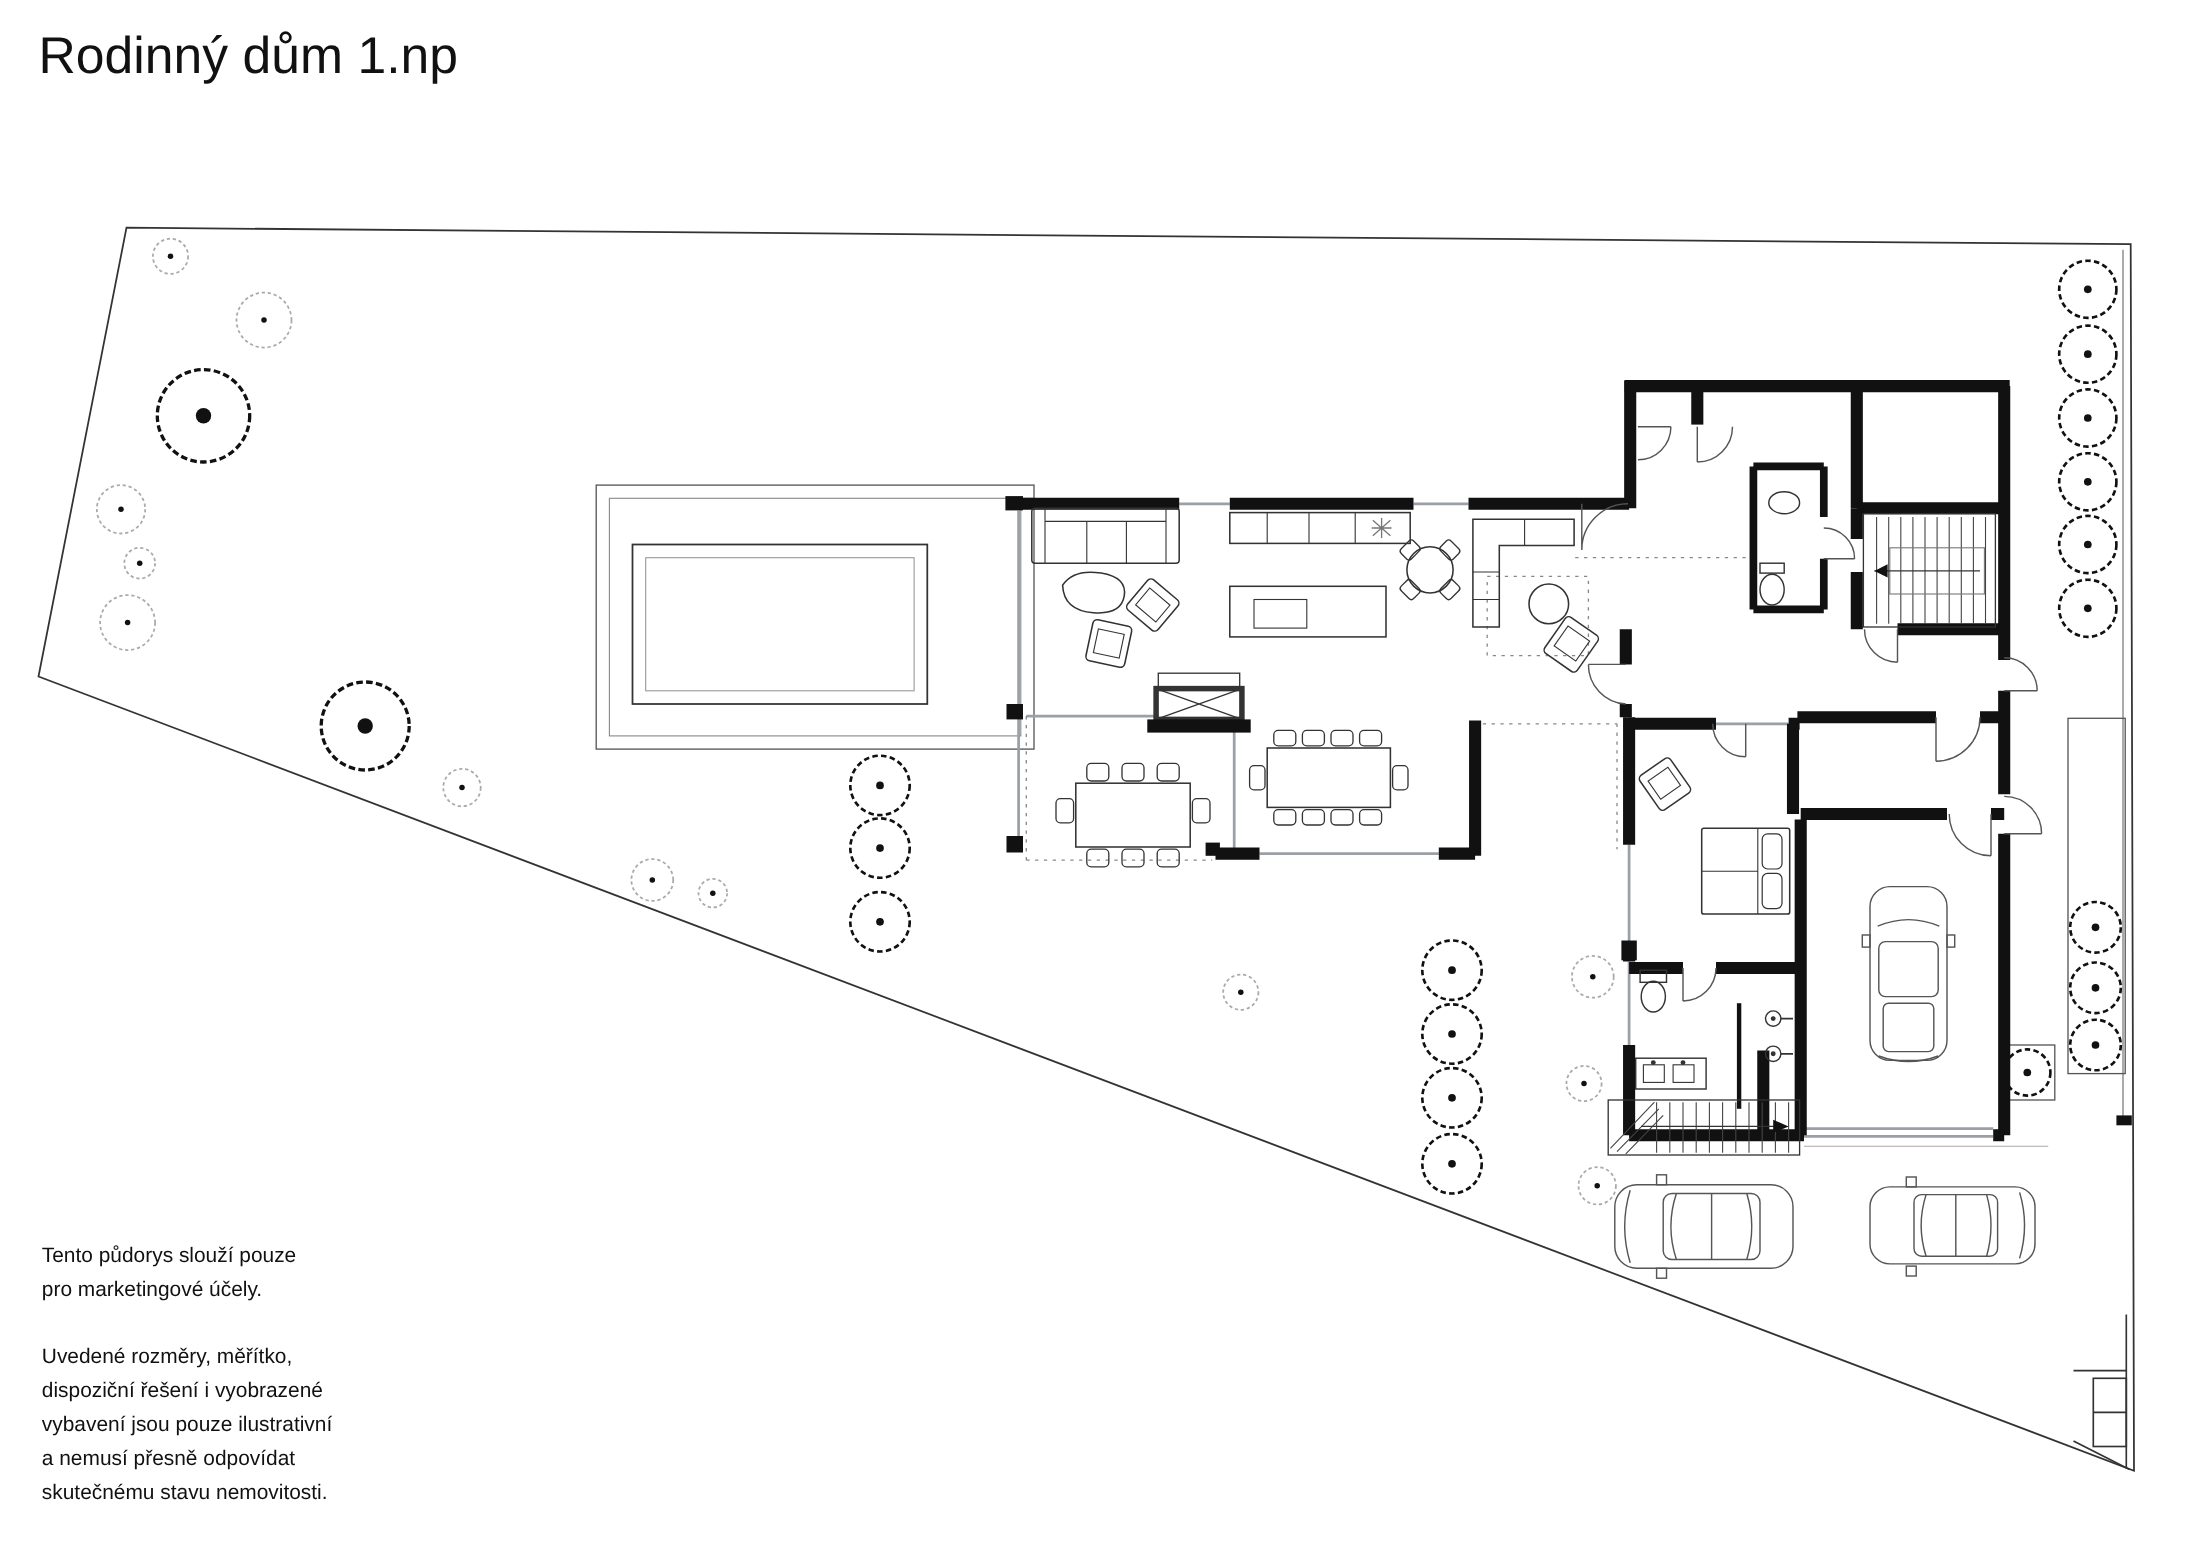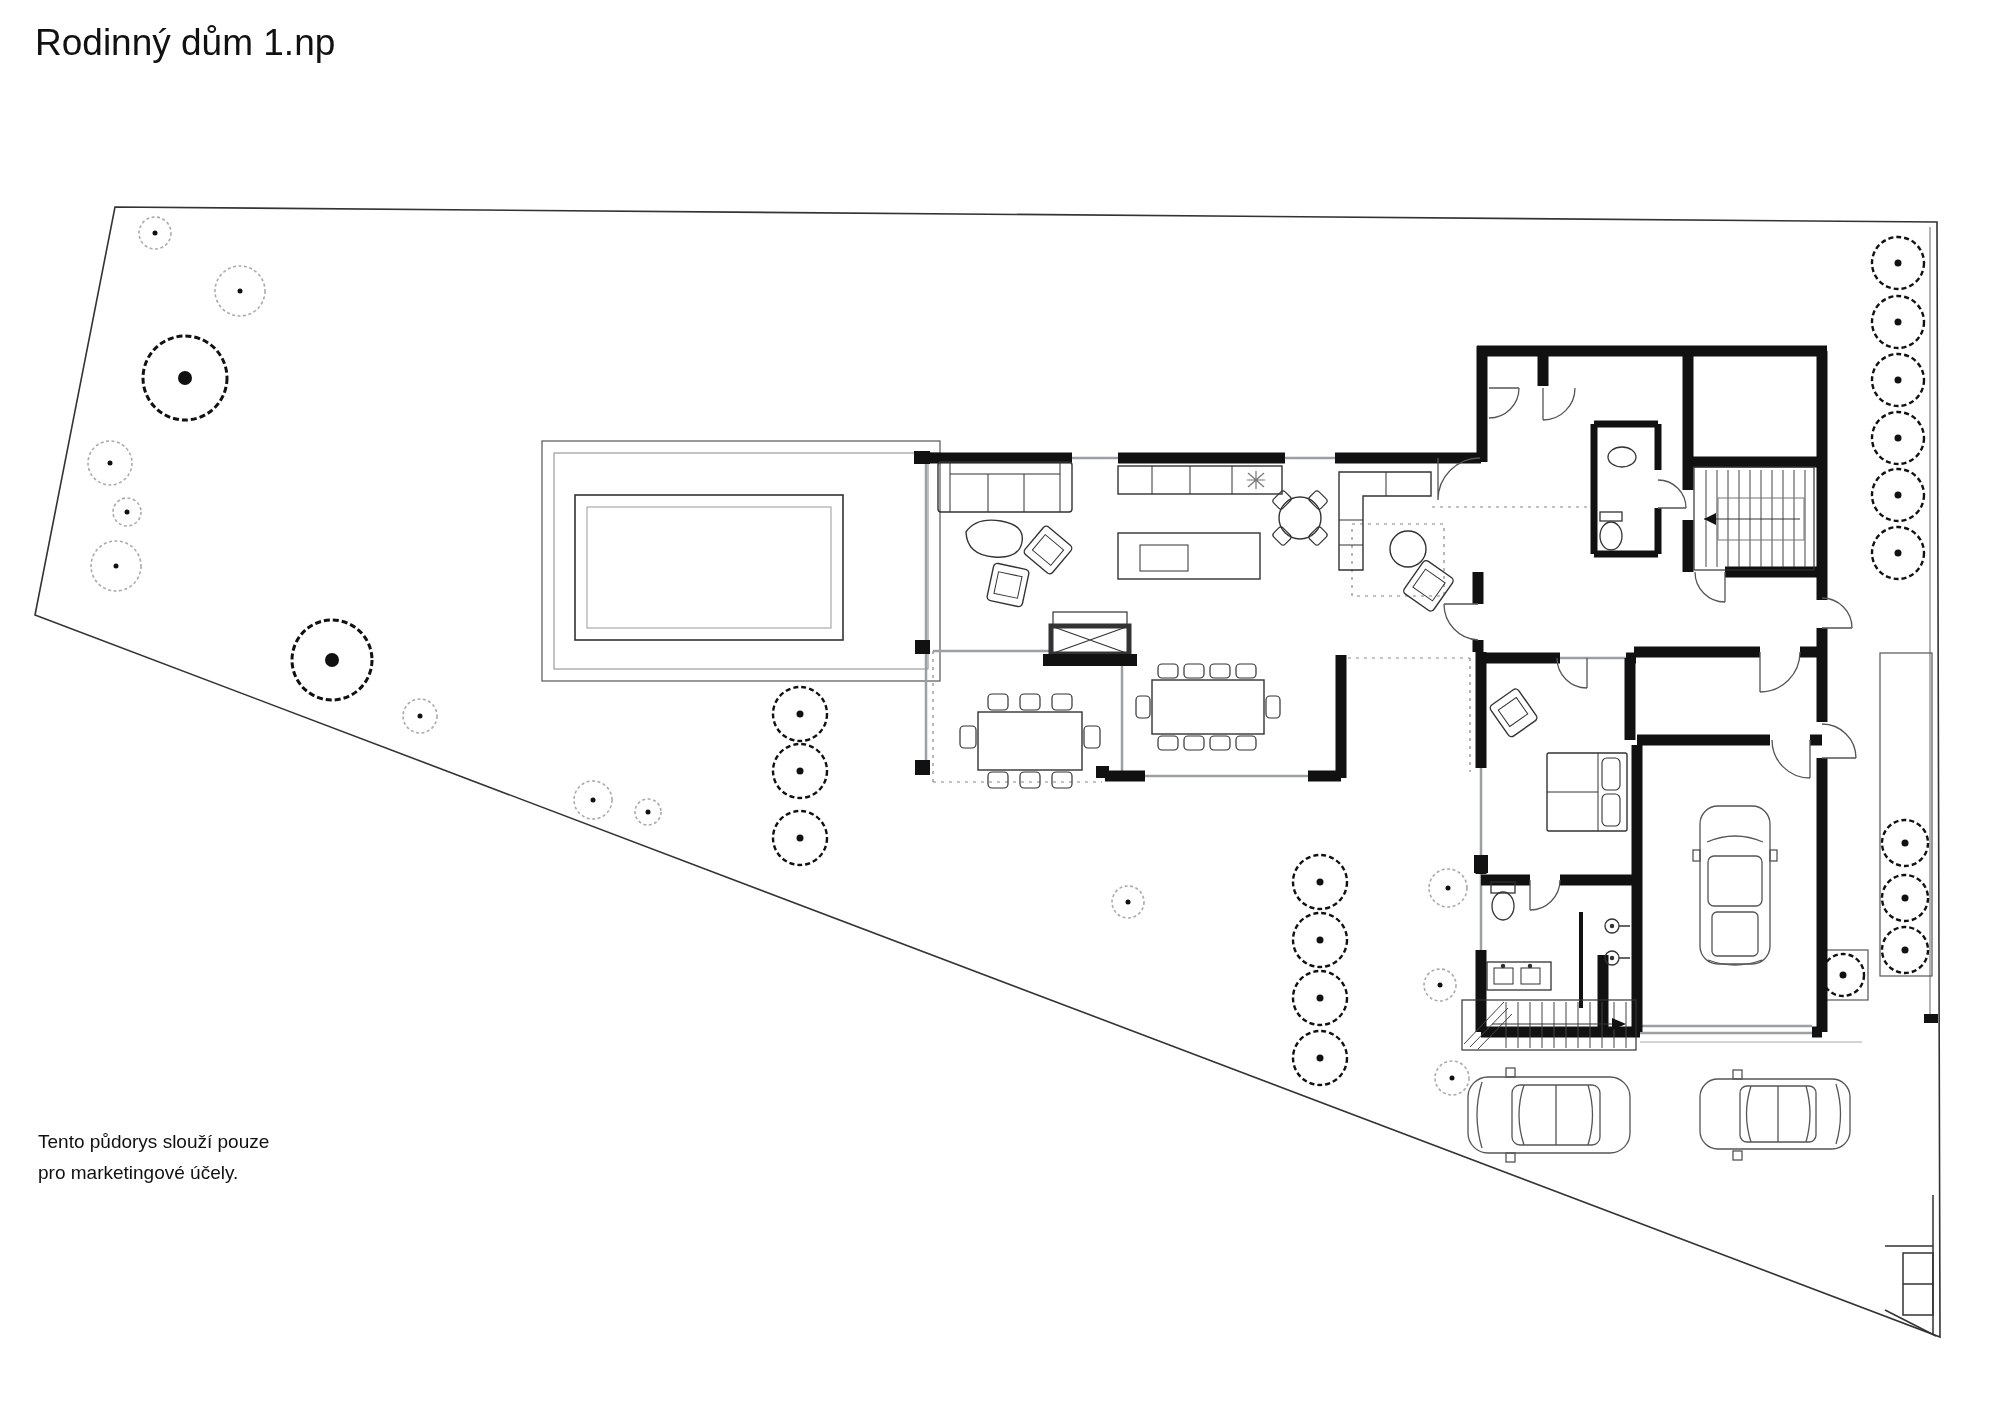--- a/index.html
+++ b/index.html
@@ -1,19 +1,19 @@
 <!DOCTYPE html>
 <html><head>
 <meta charset="utf-8">
 <style>
   html,body{margin:0;padding:0;background:#fff;}
   #stage{position:relative;width:2000px;height:1414px;background:#fff;overflow:hidden;
          font-family:"Liberation Sans",sans-serif;color:#111;}
   #plan-svg{position:absolute;left:0;top:0;width:2000px;height:1414px;}
-  #title{position:absolute;left:35px;top:22px;font-size:37px;letter-spacing:0px;color:#111;}
+  #title{position:absolute;left:35px;top:22px;font-size:47px;letter-spacing:0px;color:#111;}
   .disclaimer{position:absolute;left:38px;width:360px;font-size:19px;line-height:31px;
               color:#111;white-space:pre-line;}
   #disc1{top:1126px;}
   #disc2{top:1218px;}
 </style>
 </head>
 <body>
 
 <div id="stage">
 
@@ -352,13 +352,18 @@
         <path d="M1836,1084 Q1845,1114 1836,1144"></path>
         <rect x="1733" y="1070" width="9" height="9"></rect>
           <rect x="1733" y="1151" width="9" height="9"></rect>
       </g>
     </g>
   </svg>
 
   <div id="title">Rodinný dům 1.np</div>
   <div id="disc1" class="disclaimer">Tento půdorys slouží pouze
 pro marketingové účely.</div>
+  <div id="disc2" class="disclaimer">Uvedené rozměry, měřítko,
+dispoziční řešení i vyobrazené
+vybavení jsou pouze ilustrativní
+a nemusí přesně odpovídat
+skutečnému stavu nemovitosti.</div>
 </div>
 
 </body></html>

